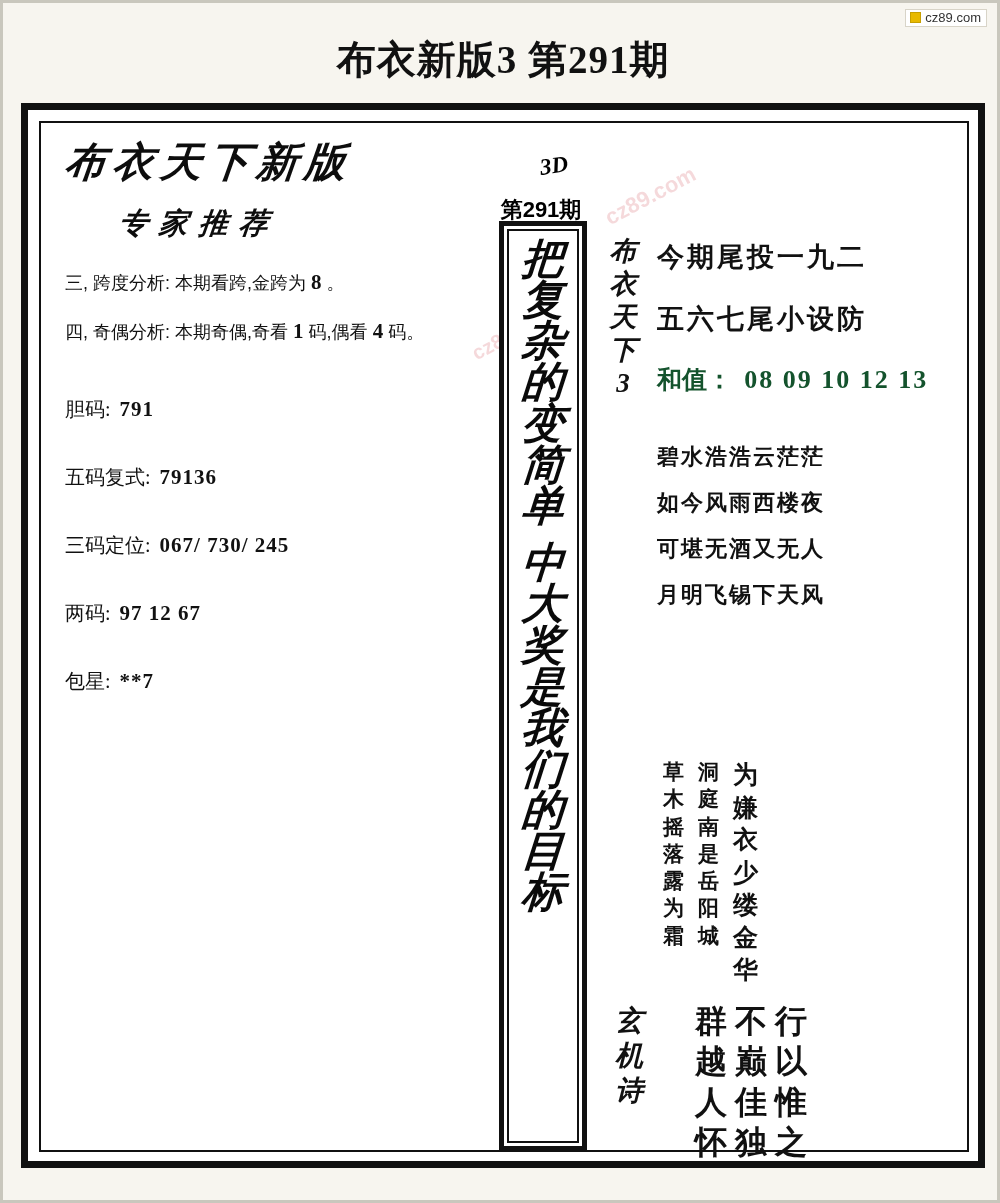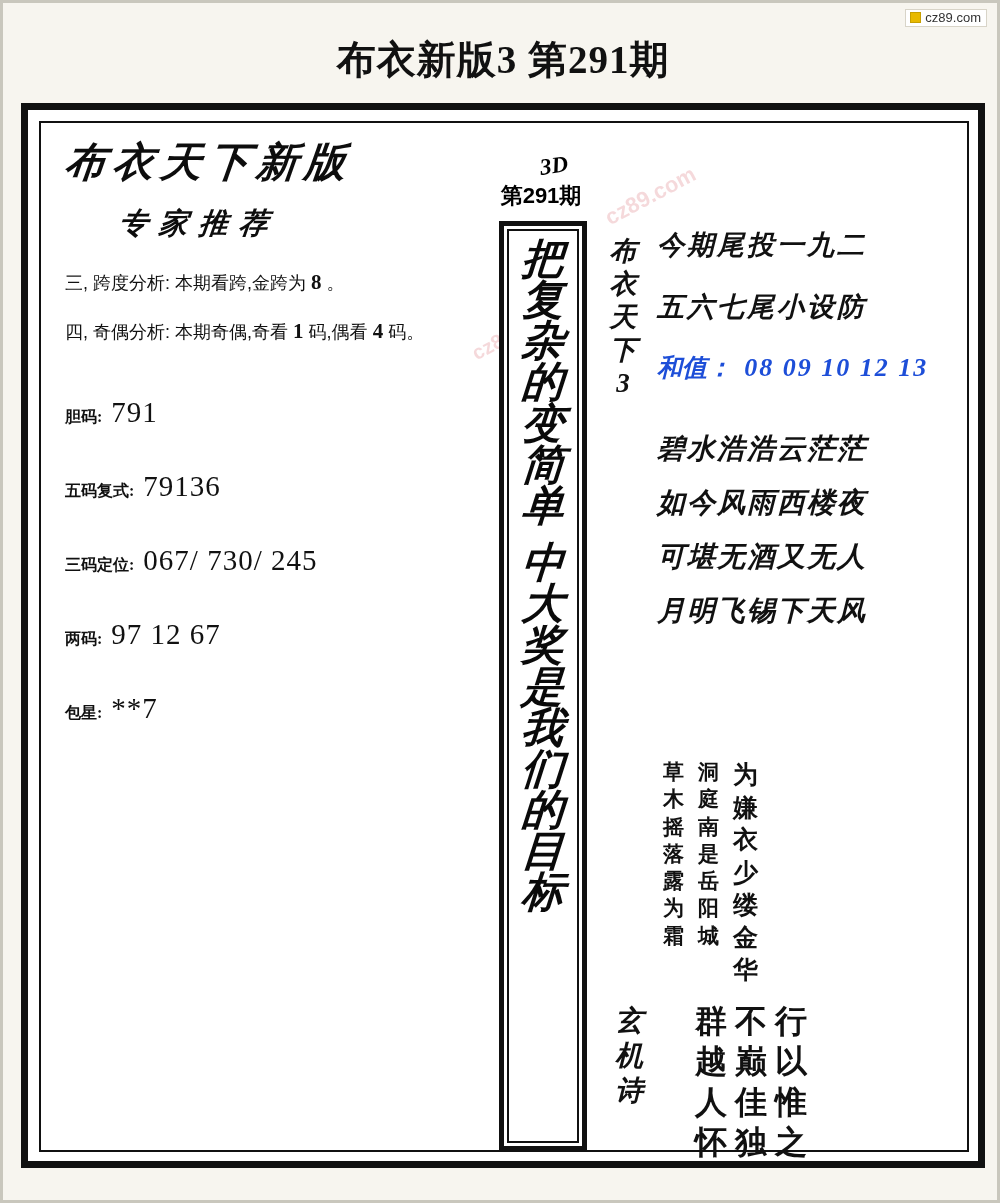--- a/index.html
+++ b/index.html
@@ -126,26 +126,26 @@
   }
   .pick-row {
     font-size: 20px;
     color: #111;
     margin-bottom: 41px;
     white-space: nowrap;
     font-family: "Liberation Serif", serif;
     font-weight: bold;
   }
   .pick-row .pk-label {
-    font-weight: bold;
-    font-size: 16px;
+    font-weight: normal;
+    font-size: 20px;
   }
   .pick-row .pk-val {
-    font-weight: normal;
-    font-size: 29px;
+    font-weight: bold;
+    font-size: 21px;
     margin-left: 4px;
     letter-spacing: 1px;
   }
 
   
   .issue-top {
     position: absolute;
     left: 455px;
     top: 30px;
     width: 90px;
@@ -156,21 +156,21 @@
     font-size: 23px;
     font-weight: bold;
     font-style: italic;
     transform: rotate(-8deg);
     margin-left: 26px;
   }
   .issue-no {
     font-family: "Liberation Sans", sans-serif;
     font-size: 22px;
     font-weight: bold;
-    margin-top: 2px;
+    margin-top: 16px;
     letter-spacing: 0px;
   }
   .vbanner {
     position: absolute;
     left: 458px;
     top: 98px;
     width: 88px;
     height: 930px;
     border: 5px solid #111;
     background: #fff;
@@ -215,52 +215,51 @@
     font-size: 27px;
     line-height: 1.22;
     color: #111;
   }
   .vbrand span { display: block; }
 
   
   .right-col {
     position: absolute;
     left: 616px;
-    top: 104px;
+    top: 116px;
     width: 300px;
-    font-style: italic;
   }
   .r-line {
     font-family: "Liberation Serif", serif;
     font-size: 27px;
     font-weight: bold;
     color: #111;
     letter-spacing: 3px;
     margin-bottom: 26px;
     white-space: nowrap;
   }
   .hezhi {
     font-family: "Liberation Serif", serif;
     font-size: 25px;
     font-weight: bold;
-    color: #1d4ed8;
+    color: #14532d;
     white-space: nowrap;
     margin-top: 4px;
   }
   .hezhi .nums {
     font-size: 26px;
     letter-spacing: 2px;
     margin-left: 6px;
   }
   .poem {
     margin-top: 46px;
   }
   .poem-line {
     font-family: "Liberation Serif", serif;
-    font-size: 28px;
+    font-size: 22px;
     font-weight: bold;
     color: #111;
     letter-spacing: 2px;
     margin-bottom: 16px;
     white-space: nowrap;
   }
 
   
   .vpoem {
     position: absolute;

